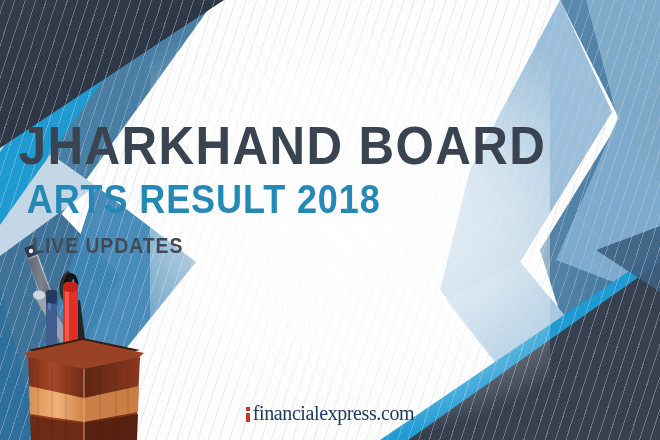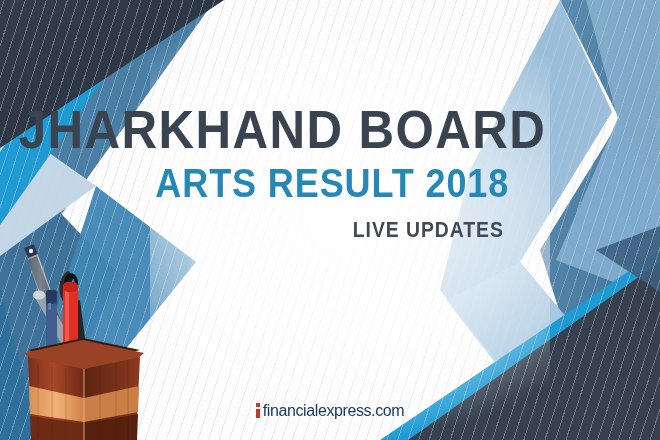--- a/index.html
+++ b/index.html
@@ -41,23 +41,23 @@
     width: 400px; height: 440px;
     background: radial-gradient(ellipse 300px 220px at 50% 50%,
                 rgba(255,255,255,0.92) 0%, rgba(255,255,255,0.55) 55%, rgba(255,255,255,0) 100%);
     pointer-events: none;
   }
 
   
   #text-block {
     position: absolute;
     left: 0;
-    top: 104px;
+    top: 120px;
     width: 536px;
-    text-align: right;
+    text-align: left;
     z-index: 6;
   }
   .headline {
     margin: 0;
     font-family: "Liberation Sans Narrow", "Liberation Sans", sans-serif;
     font-weight: 700;
     font-size: 53px;
     line-height: 0.98;
     letter-spacing: 1.5px;
     color: #3a4350;
@@ -108,22 +108,22 @@
     width: 4px;
     height: 15px;
     margin-right: 3px;
     vertical-align: -2px;
     background: linear-gradient(to bottom,
         #c0392b 0%, #c0392b 28%,
         #ffffff 28%, #ffffff 40%,
         #c0392b 40%, #c0392b 100%);
   }
   #logo-text {
-    font-family: Liberation Sans, sans-serif;
-    font-size: 16px;
+    font-family: Liberation Serif, serif;
+    font-size: 20px;
     font-weight: 400;
     letter-spacing: -0.4px;
     color: #1d3a63;
   }
 
   
   #penholder {
     position: absolute;
     left: 8px;
     bottom: 0;

